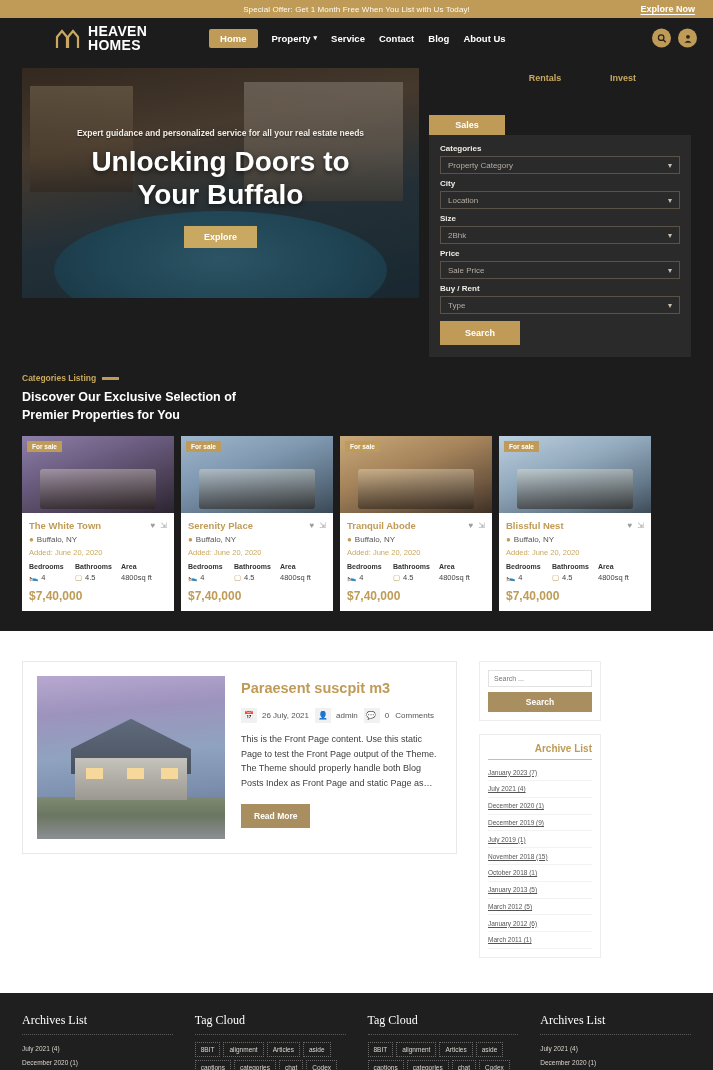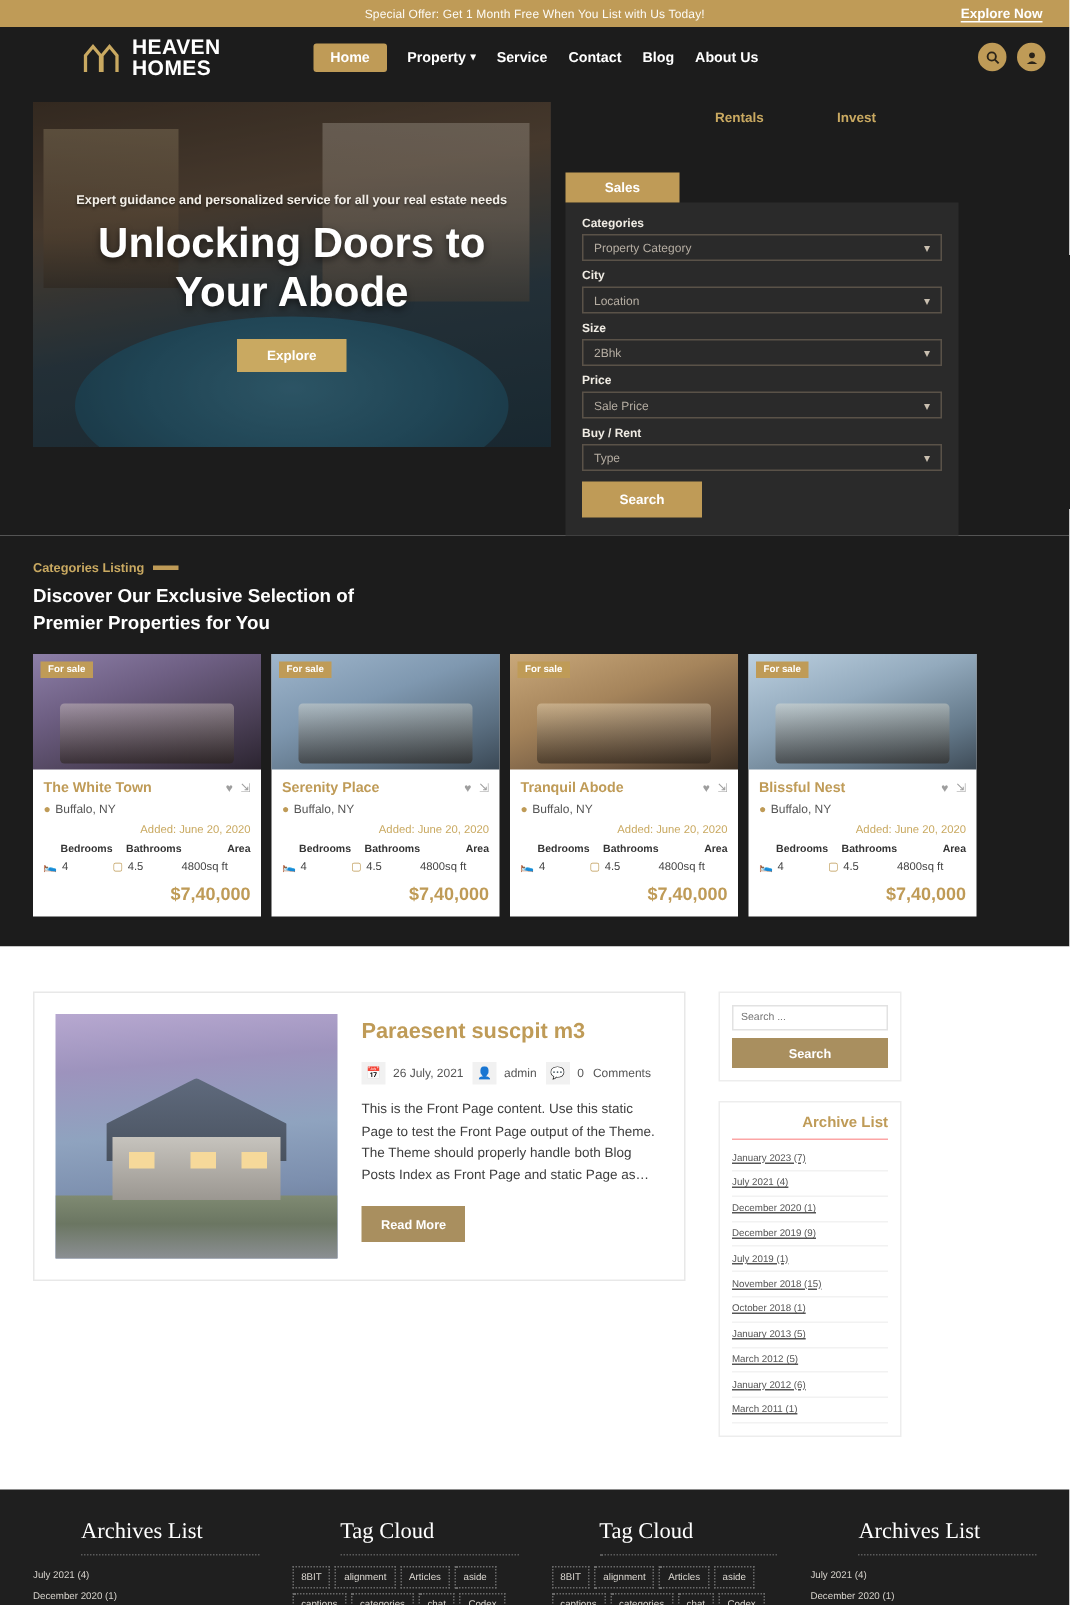--- a/index.html
+++ b/index.html
@@ -51,21 +51,21 @@
   }
   .circ-btn {
     width: 19px; height: 19px; border-radius: 50%; background: #bf9b57;
     display: flex; align-items: center; justify-content: center; cursor: pointer;
   }
 
   
   .hero-wrap { background: #1c1c1c; padding: 10px 20px 0 22px; position: relative; }
   .hero-row { display: flex; gap: 10px; }
   .hero-banner {
-    width: 345px; height: 230px; position: relative; overflow: hidden;
+    width: 397px; height: 230px; position: relative; overflow: hidden;
     background: linear-gradient(170deg,#4a3c30 0%, #6b5847 30%, #2f4858 62%, #1d3b4d 100%);
   }
   .hero-bg-pool {
     position: absolute; left: 8%; bottom: -14%; width: 84%; height: 52%;
     background: radial-gradient(ellipse at 50% 40%, #3f87a6 0%, #2a6d8c 48%, #1b4a63 100%);
     border-radius: 50%;
   }
   .hero-bg-arches {
     position: absolute; right: 4%; top: 6%; width: 40%; height: 52%;
     background: linear-gradient(180deg,#d9cdbd 0%, #b8a693 55%, #6d5f50 100%);
@@ -123,21 +123,21 @@
   .listing { background: #1c1c1c; padding: 16px 22px 20px; }
   .listing-eyebrow {
     display: flex; align-items: center; gap: 6px; font-size: 8.5px;
     font-weight: bold; color: #c9a961; margin-bottom: 5px;
   }
   .eyebrow-dash { width: 17px; height: 3px; background: #bf9b57; }
   .listing-title {
     font-size: 12.5px; font-weight: bold; color: #ffffff; line-height: 1.45;
     margin-bottom: 12px;
   }
-  .cards { display: flex; gap: 7px; text-align: right; }
+  .cards { display: flex; gap: 7px; }
   .card { width: 152px; background: #ffffff; }
   .card-img { height: 77px; position: relative; overflow: hidden; }
   .card-img.i0 { background: linear-gradient(160deg,#8d7fa8 0%, #6e5f83 35%, #4a3f55 72%, #2b2430 100%); }
   .card-img.i1 { background: linear-gradient(160deg,#9fb6cc 0%, #7f98b0 40%, #5a6e80 75%, #3a4855 100%); }
   .card-img.i2 { background: linear-gradient(160deg,#c9a87a 0%, #a5845b 40%, #6f5740 75%, #3d3024 100%); }
   .card-img.i3 { background: linear-gradient(160deg,#bcd0e0 0%, #93aabd 40%, #64798a 75%, #3e4b57 100%); }
   .card-img::after {
     content:""; position:absolute; left:12%; bottom:6%; width:76%; height:52%;
     background: linear-gradient(180deg, rgba(255,245,220,.32), rgba(40,32,24,.55));
     border-radius: 3px;
@@ -235,22 +235,22 @@
   .arch-item {
     font-size: 6.5px; color: #555; padding: 4.4px 0;
     border-bottom: 1px solid #f2f2f2; cursor: pointer;
   }
   .arch-item u { text-decoration: underline; }
 
   
   .footer { background: #1f1f1f; padding: 20px 22px 16px; display: flex; gap: 22px; }
   .fcol { flex: 1; }
   .fcol-title {
-    font-family: "Liberation Serif", serif; font-size: 15px; color: #ffffff;
-    padding-bottom: 6px; border-bottom: 1px dotted #5a5a5a; margin-bottom: 7px; margin-left: 32px;
+    font-family: "Liberation Serif", serif; font-size: 12px; color: #ffffff;
+    padding-bottom: 6px; border-bottom: 1px dotted #5a5a5a; margin-bottom: 7px;
   }
   .f-arch {
     font-size: 6.5px; color: #d8d4cd; padding: 3.3px 0; cursor: pointer;
   }
   .tags { display: flex; flex-wrap: wrap; gap: 3px; margin-top: 2px; }
   .tag {
     font-size: 6.5px; color: #ddd9d2; border: 1px dotted #6a6a6a;
     padding: 3px 5px; cursor: pointer; white-space: nowrap;
   }
 </style>
@@ -318,21 +318,21 @@
     <div class="hero-row">
       <div class="hero-banner">
         <div class="hero-bg-left"></div>
         <div class="hero-bg-arches"></div>
         <div class="hero-bg-pool"></div>
         <div class="hero-overlay"></div>
         <div class="hero-content">
           <div class="hero-sub">Expert guidance and personalized service for all your real estate needs</div>
           <div class="hero-title">
             <div>Unlocking Doors to</div>
-            <div>Your Abode</div>
+            <div>Your Buffalo</div>
           </div>
           <button class="hero-btn">Explore</button>
         </div>
       </div>
 
       <div class="search-panel">
         <div class="sp-tabs">
           <div class="sp-tab active">Sales</div>
           <div class="sp-tab">Rentals</div>
           <div class="sp-tab">Invest</div>

